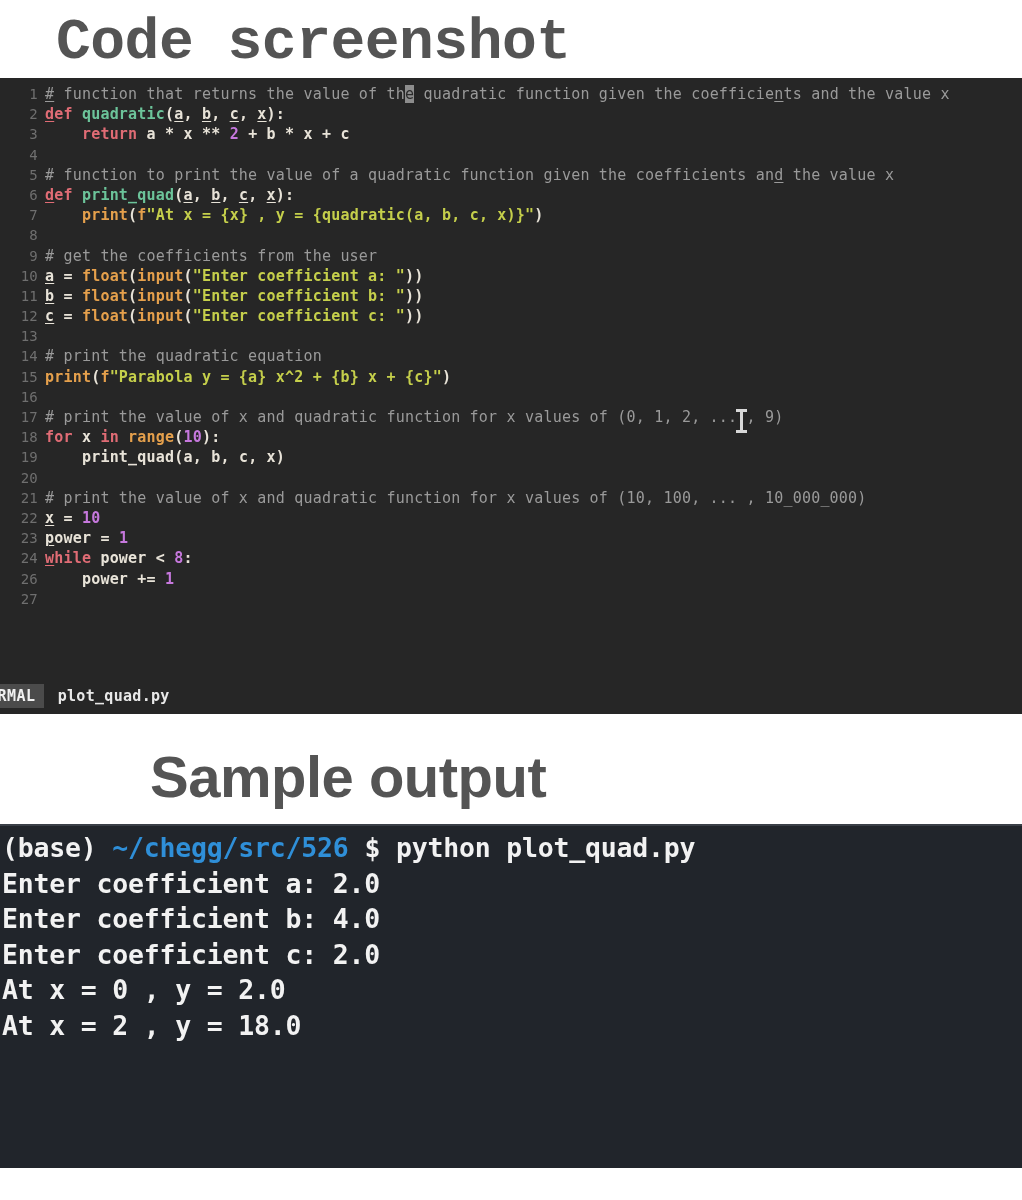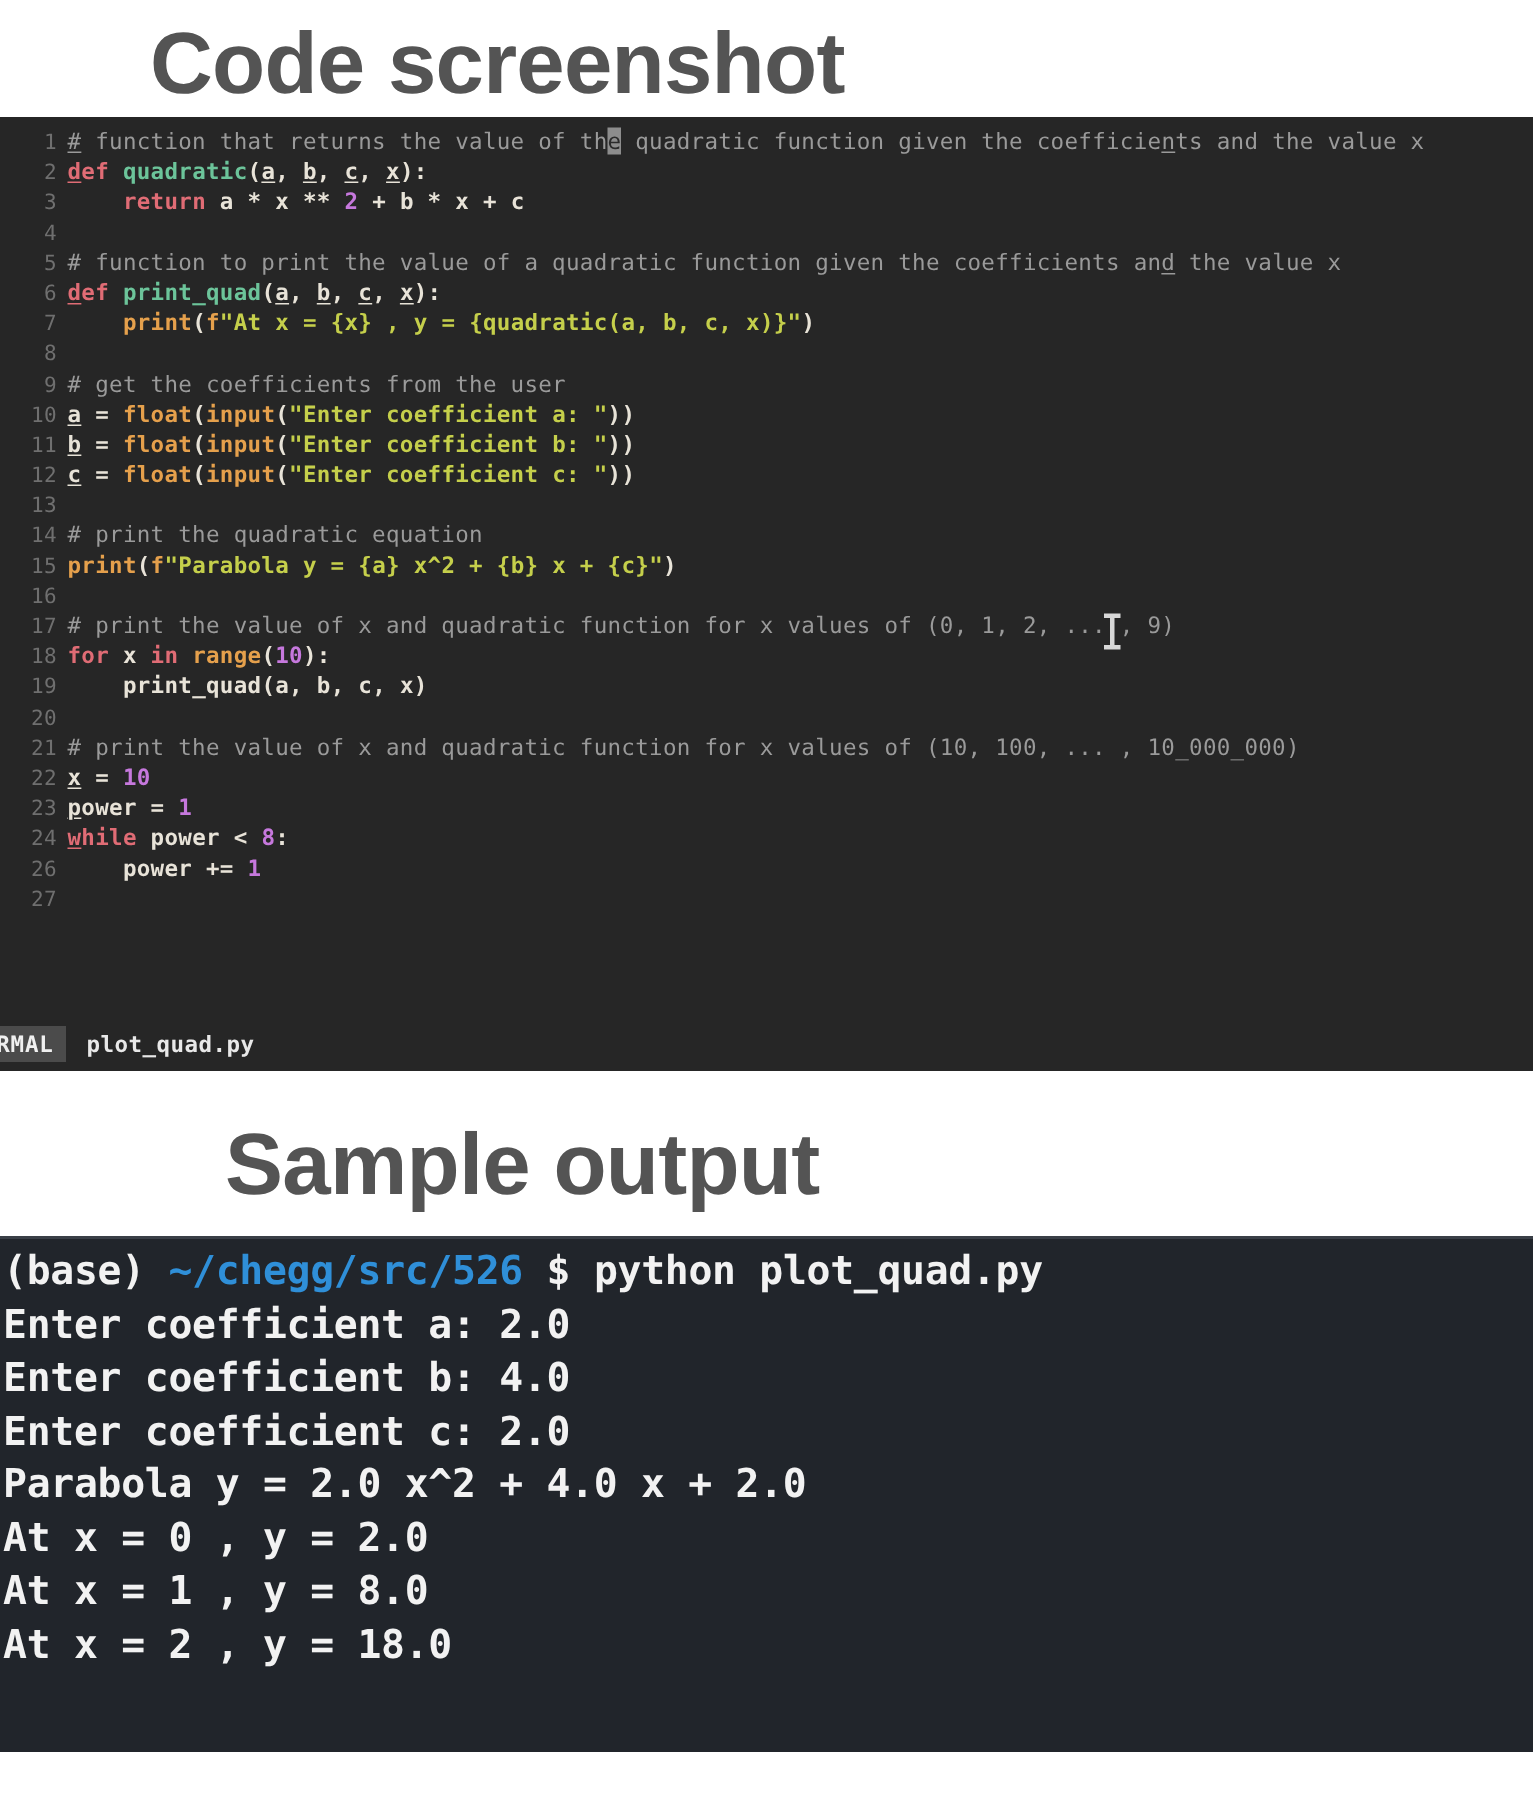--- a/index.html
+++ b/index.html
@@ -17,23 +17,24 @@
   
   .heading {
     color: #545454;
     font-family: "Liberation Sans", sans-serif;
     font-weight: bold;
     letter-spacing: -0.5px;
     line-height: 1;
   }
   #heading-code {
     font-size: 58px;
-    padding: 14px 0 0 100px;
+    padding: 14px 0 0 56px;
     height: 78px;
     box-sizing: border-box;
+    font-family: Liberation Mono, monospace;
   }
   #heading-output {
     font-size: 58px;
     padding: 0 0 0 138px;
     height: 110px;
     line-height: 125px;
     box-sizing: border-box;
     margin-left: 12px;
   }
 
@@ -218,18 +219,16 @@
 
 <div class="heading" id="heading-output">Sample output</div>
 
 <div id="terminal">
 
   <div class="term-line"><span class="t-white">(base)</span> <span class="t-path">~/chegg/src/526</span> <span class="t-white">$</span> <span class="t-white">python plot_quad.py</span></div>
 
   <div class="term-line">Enter coefficient a: 2.0</div>
   <div class="term-line">Enter coefficient b: 4.0</div>
   <div class="term-line">Enter coefficient c: 2.0</div>
-  <div class="term-line">Parabola y = 2.0 x^2 + 4.0 x + 2.0</div>
   <div class="term-line">At x = 0 , y = 2.0</div>
-  <div class="term-line">At x = 1 , y = 8.0</div>
   <div class="term-line">At x = 2 , y = 18.0</div>
 
 </div>
 
 </body></html>

